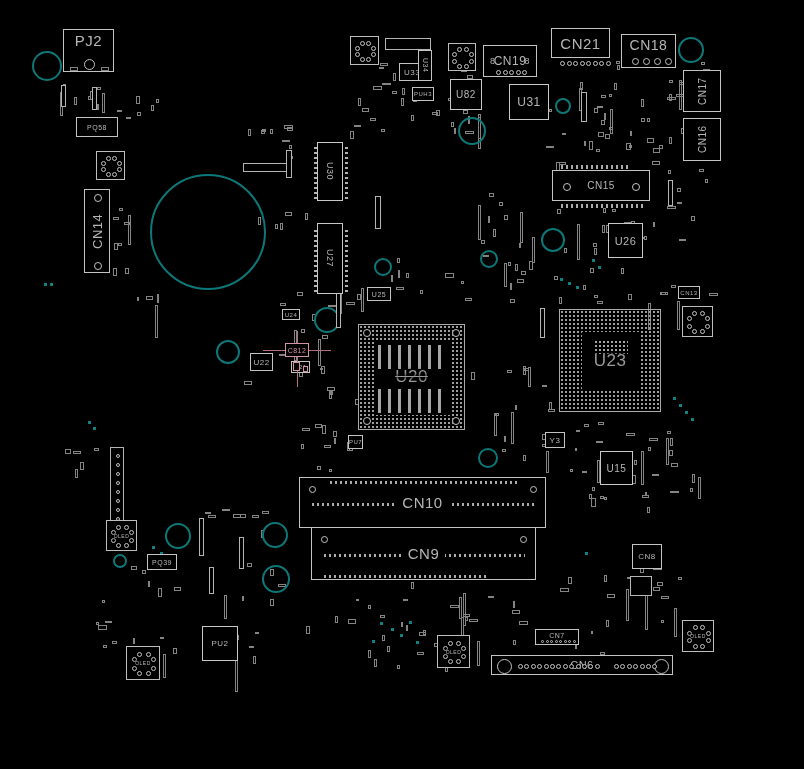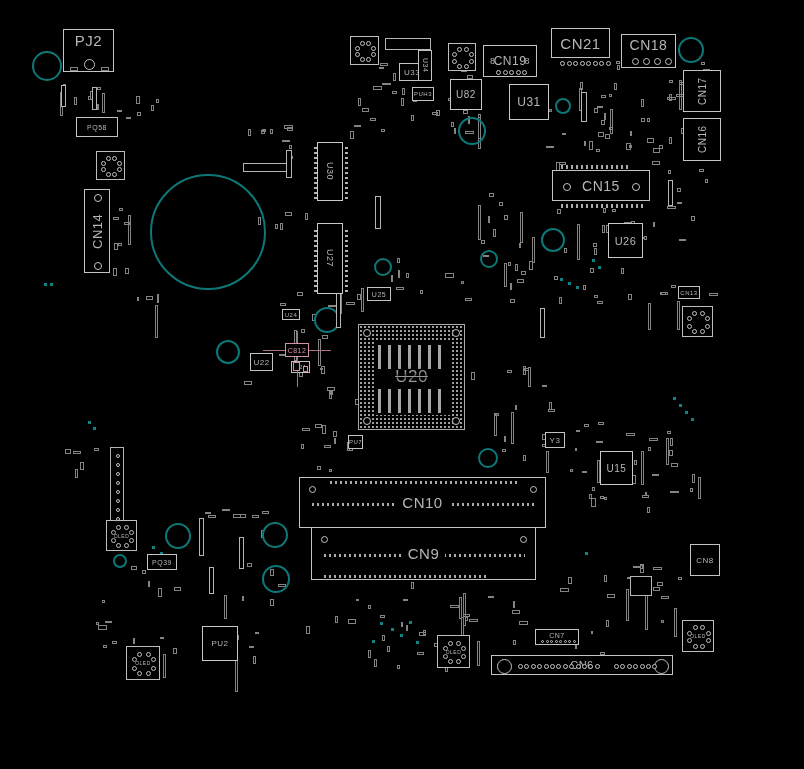--- a/index.html
+++ b/index.html
@@ -569,20 +569,28 @@
         <div class="band2" style="left: 3px; top: 48.1px; width: 69px; height: 23.68px;"></div>
       </div>
       <div class="dot" style="left: 4px; top: 4px; width: 8px; height: 8px;"></div>
       <div class="dot" style="left: 93px; top: 4px; width: 8px; height: 8px;"></div>
       <div class="dot" style="left: 4px; top: 92px; width: 8px; height: 8px;"></div>
       <div class="dot" style="left: 93px; top: 92px; width: 8px; height: 8px;"></div>
       <div class="lbl dim shadow strike" style="inset: 0px; font-size: 17px;">
         <span>U20</span>
       </div>
     </div>
+    <div class="bga" style="left: 559px; top: 309px; width: 102px; height: 103px;">
+      <div class="core" style="left: 22px; top: 22px; width: 58px; height: 59px;">
+        <div class="dotpatch" style="left: 12px; top: 8px; width: 34px; height: 14px;"></div>
+      </div>
+      <div class="lbl dim shadow" style="inset: 0px; font-size: 17px;">
+        <span>U23</span>
+      </div>
+    </div>
     <div class="chip" style="left: 509px; top: 84px; width: 40px; height: 36px;">
       <div class="lbl" style="inset: 0px; font-size: 12px;">
         <span>U31</span>
       </div>
     </div>
     <div class="chip" style="left: 450px; top: 79px; width: 32px; height: 31px;">
       <div class="lbl" style="inset: 0px; font-size: 10px;">
         <span>U82</span>
       </div>
     </div>
@@ -668,21 +676,21 @@
     <div class="box" style="left: 545px; top: 432px; width: 20px; height: 16px;">
       <div class="lbl" style="inset: 0px; font-size: 8px;">
         <span>Y3</span>
       </div>
     </div>
     <div class="box" style="left: 678px; top: 286px; width: 22px; height: 13px;">
       <div class="lbl" style="inset: 0px; font-size: 6px;">
         <span>CN13</span>
       </div>
     </div>
-    <div class="box" style="left: 690px; top: 544px; width: 30px; height: 32px;">
+    <div class="box" style="left: 632px; top: 544px; width: 30px; height: 25px;">
       <div class="lbl" style="inset: 0px; font-size: 8px;">
         <span>CN8</span>
       </div>
     </div>
     <div class="box" style="left: 63px; top: 29px; width: 51px; height: 43px;">
       <div class="lbl top" style="inset: 0px; font-size: 15px;">
         <span>PJ2</span>
       </div>
       <div class="dot" style="left: 20px; top: 29px; width: 11px; height: 11px;"></div>
       <div class="noise" style="left: 6px; top: 37px; width: 8px; height: 4px;"></div>
@@ -737,21 +745,21 @@
       <div class="lbl" style="inset: 0px; font-size: 9px; justify-content: flex-end; padding-right: 4px;">
         <span>8</span>
       </div>
       <div class="dot" style="left: 12px; top: 24px; width: 5px; height: 5px;"></div>
       <div class="dot" style="left: 18.5px; top: 24px; width: 5px; height: 5px;"></div>
       <div class="dot" style="left: 25px; top: 24px; width: 5px; height: 5px;"></div>
       <div class="dot" style="left: 31.5px; top: 24px; width: 5px; height: 5px;"></div>
       <div class="dot" style="left: 38px; top: 24px; width: 5px; height: 5px;"></div>
     </div>
     <div class="box" style="left: 552px; top: 170px; width: 98px; height: 31px;">
-      <div class="lbl" style="inset: 0px; font-size: 14px;">
+      <div class="lbl" style="inset: 0px; font-size: 10px;">
         <span>CN15</span>
       </div>
       <div class="dot" style="left: 10px; top: 11.5px; width: 8px; height: 8px;"></div>
       <div class="dot" style="left: 79px; top: 11.5px; width: 8px; height: 8px;"></div>
       <div class="tickrow" style="left: 8px; top: -6px; width: 68px; height: 4px;"></div>
       <div class="tickrow" style="left: 8px; top: 33px; width: 82px; height: 4px;"></div>
     </div>
     <div class="box" style="left: 299px; top: 477px; width: 247px; height: 51px;">
       <div class="tickrow" style="left: 12px; top: 24.5px; width: 223px; height: 3px;"></div>
       <div class="tickrow" style="left: 30px; top: 3px; width: 187px; height: 3px;"></div>

